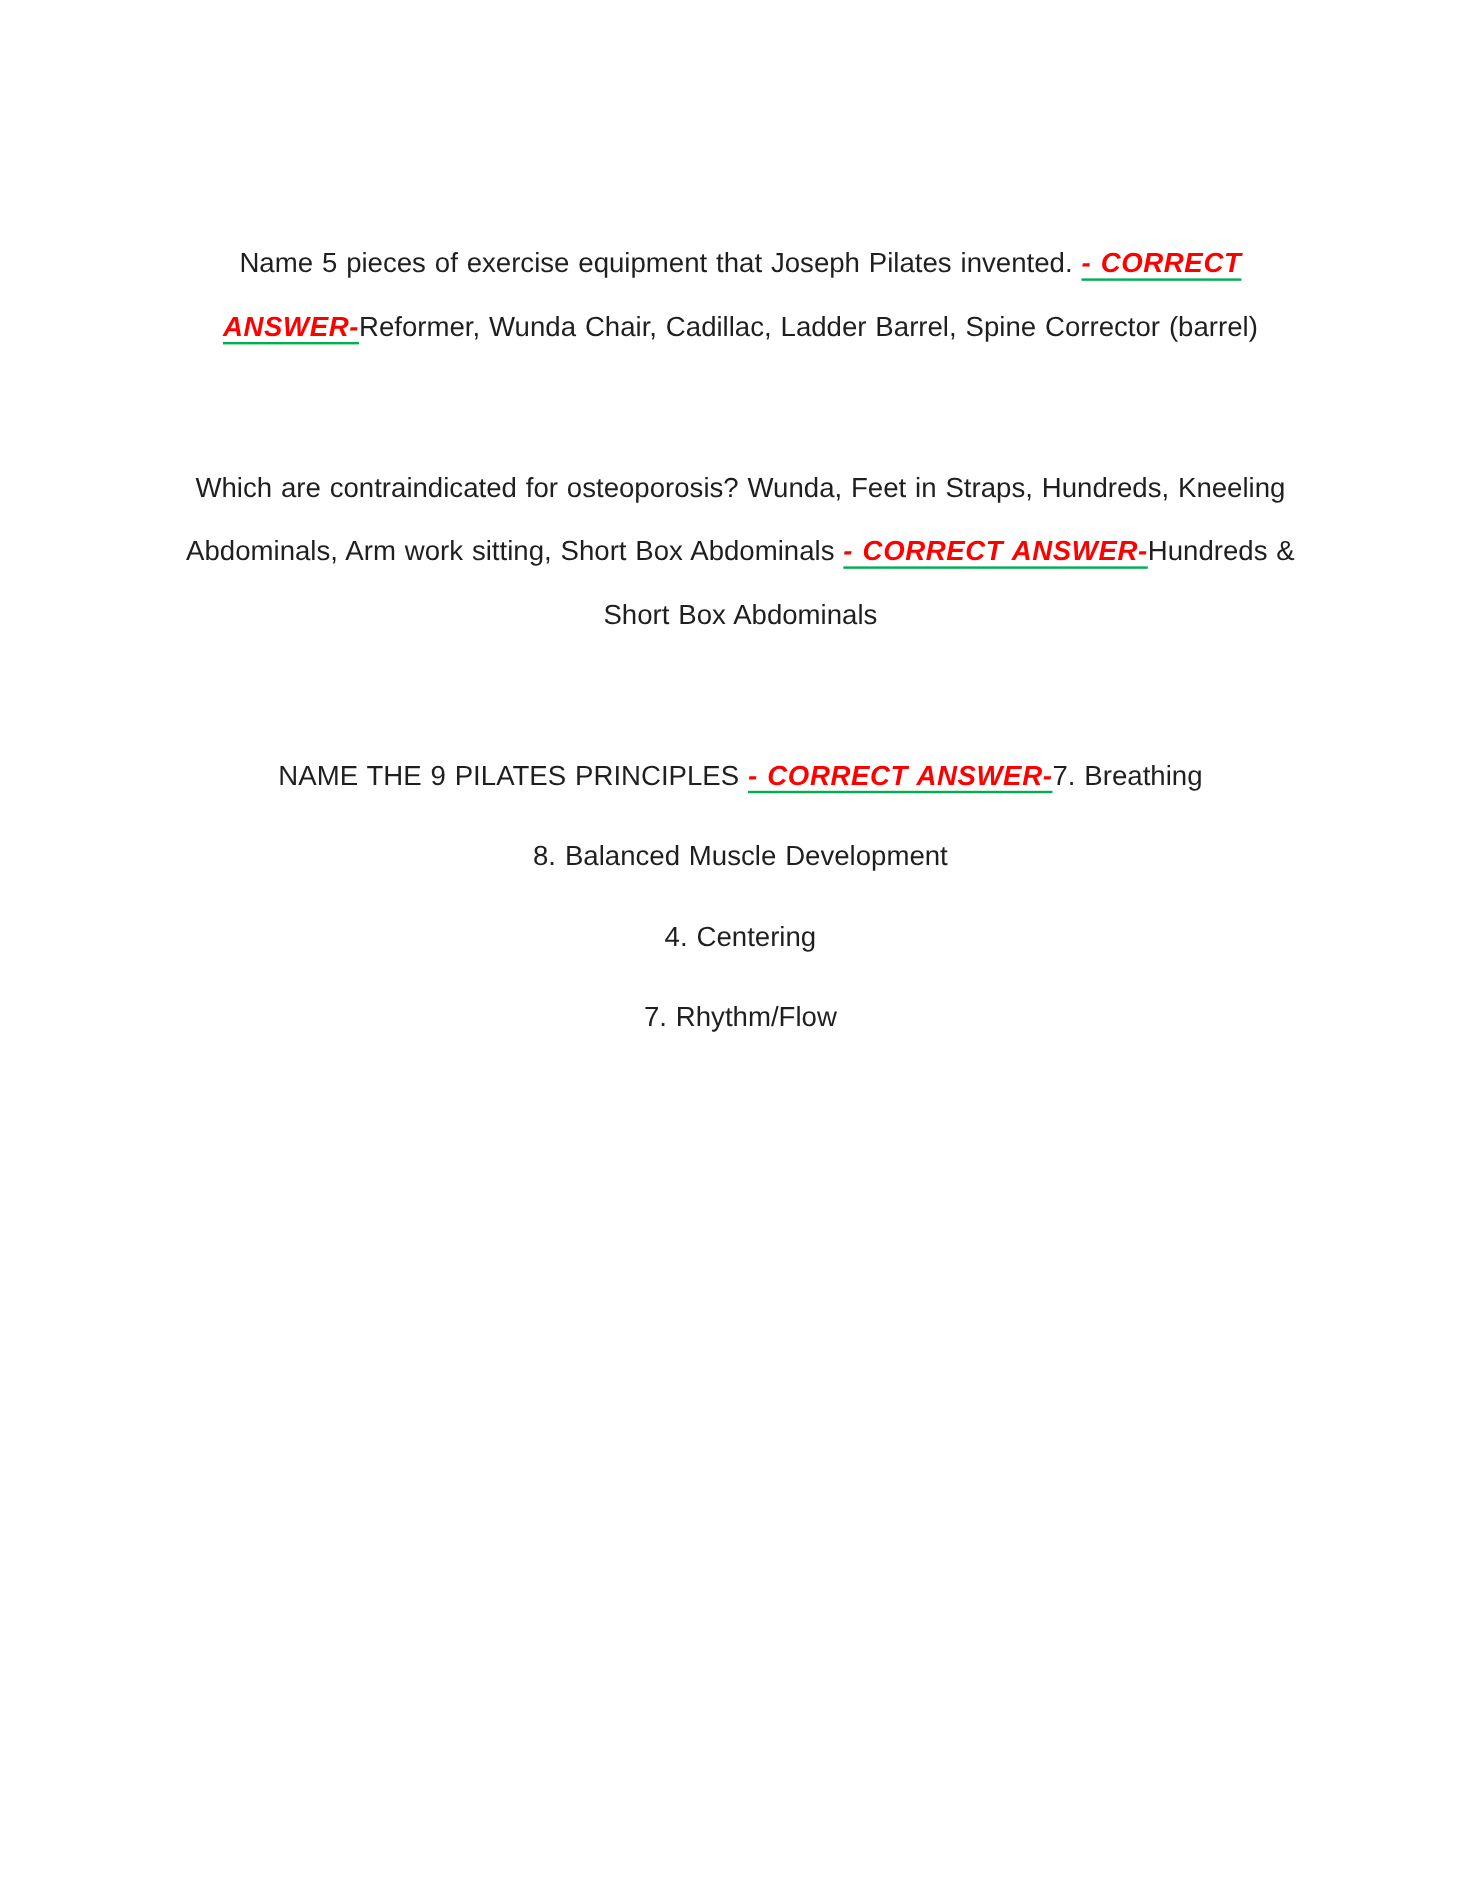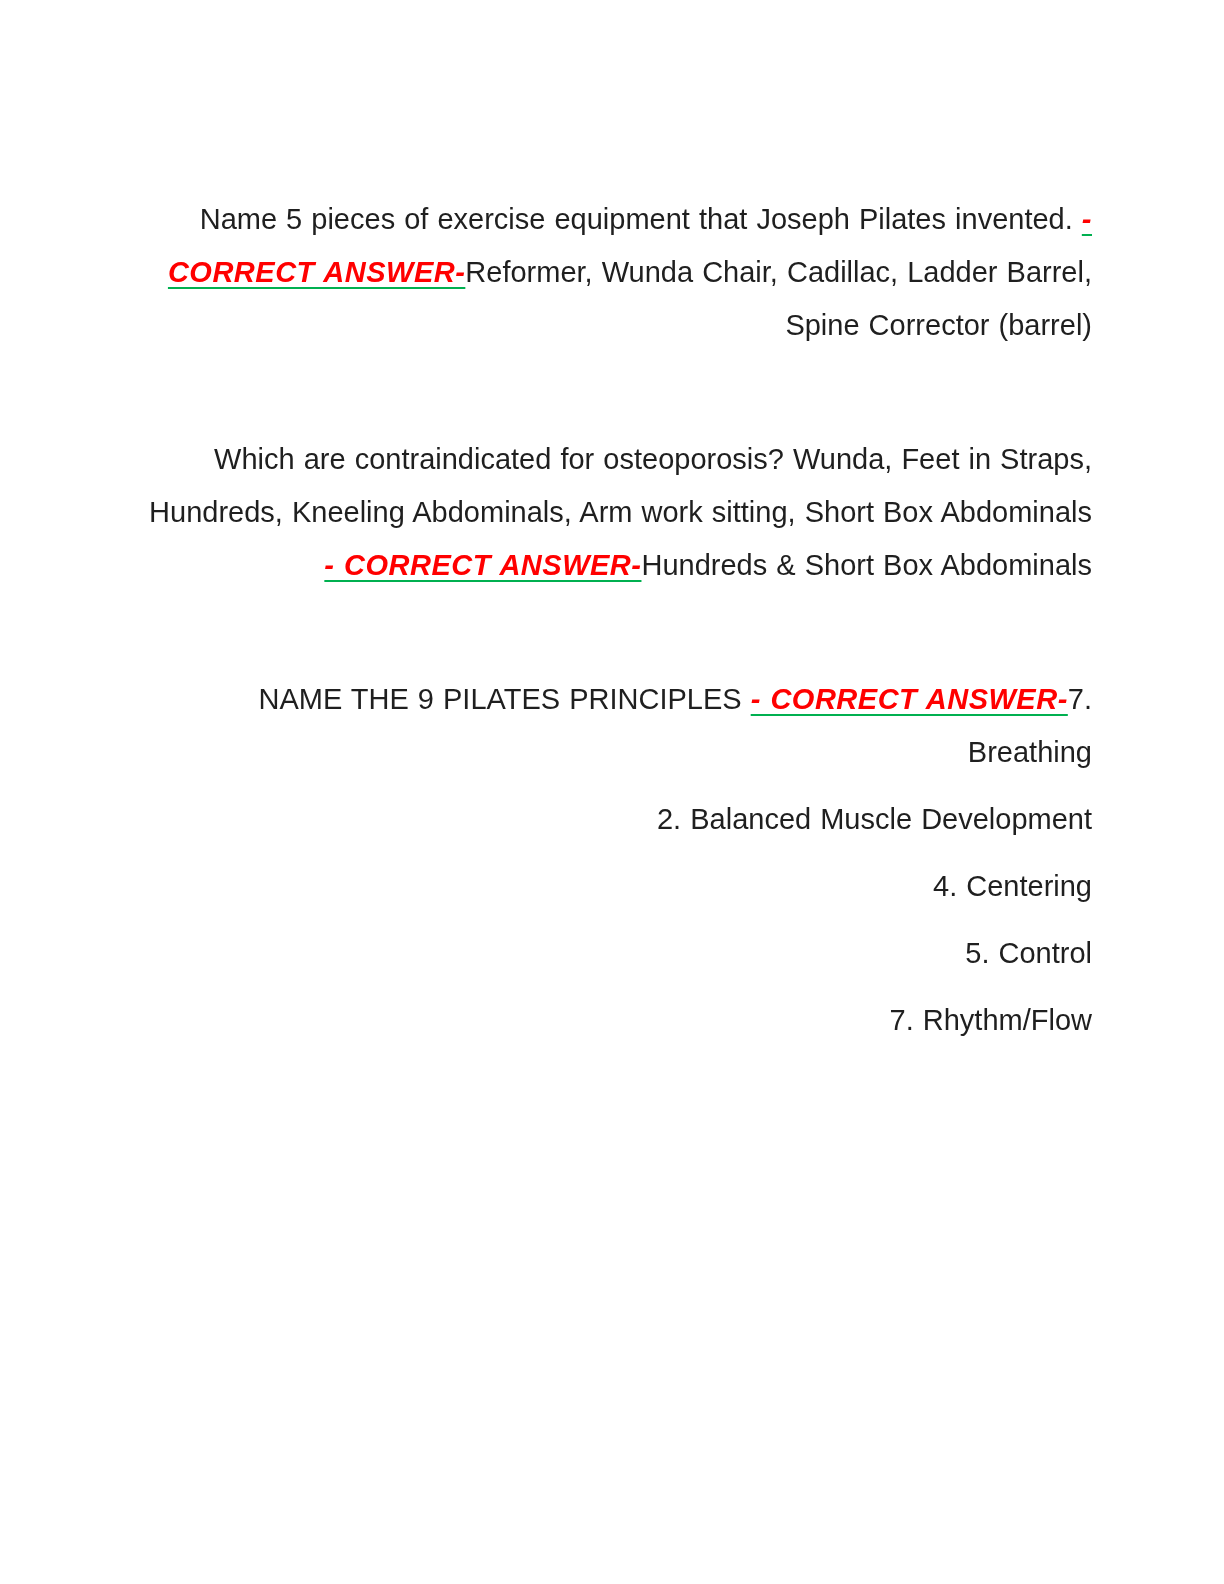--- a/index.html
+++ b/index.html
@@ -14,25 +14,25 @@
 
   .page {
     width: 1224px;
     min-height: 1584px;
     margin: 0 auto;
     background: var(--page-bg, #ffffff);
     padding: 193px 132px 80px 142px;
   }
 
   .para {
-    font-size: 29px;
+    font-size: 23px;
     line-height: 53px;
     color: var(--text-color, #1f1f1f);
     margin: 0 0 14px 0;
-    text-align: right;
+    text-align: center;
     word-spacing: 1px;
   }
 
   .spacer {
     height: 53px;
     margin: 0 0 14px 0;
   }
 
   .run-normal {
     color: var(--text-color, #1f1f1f);
@@ -52,19 +52,18 @@
 </head>
 <body>
 
 <div class="page">
   <div>
       <p class="para"><span class="run-normal">Name 5 pieces of exercise equipment that Joseph Pilates invented. </span><span class="run-answer">- CORRECT ANSWER-</span><span class="run-normal">Reformer, Wunda Chair, Cadillac, Ladder Barrel, Spine Corrector (barrel)</span></p>
       <div class="spacer"></div>
       <p class="para"><span class="run-normal">Which are contraindicated for osteoporosis? Wunda, Feet in Straps, Hundreds, Kneeling Abdominals, Arm work sitting, Short Box Abdominals </span><span class="run-answer">- CORRECT ANSWER-</span><span class="run-normal">Hundreds &amp; Short Box Abdominals</span></p>
       <div class="spacer"></div>
       <p class="para"><span class="run-normal">NAME THE 9 PILATES PRINCIPLES </span><span class="run-answer">- CORRECT ANSWER-</span><span class="run-normal">7. Breathing</span></p>
-      <p class="para"><span class="run-normal">2. Balanced Muscle Development</span></p>
+      <p class="para"><span class="run-normal">8. Balanced Muscle Development</span></p>
       <p class="para"><span class="run-normal">4. Centering</span></p>
-      <p class="para"><span class="run-normal">5. Control</span></p>
       <p class="para"><span class="run-normal">7. Rhythm/Flow</span></p>
       <div class="spacer"></div>
     </div>
 </div>
 
 </body></html>

